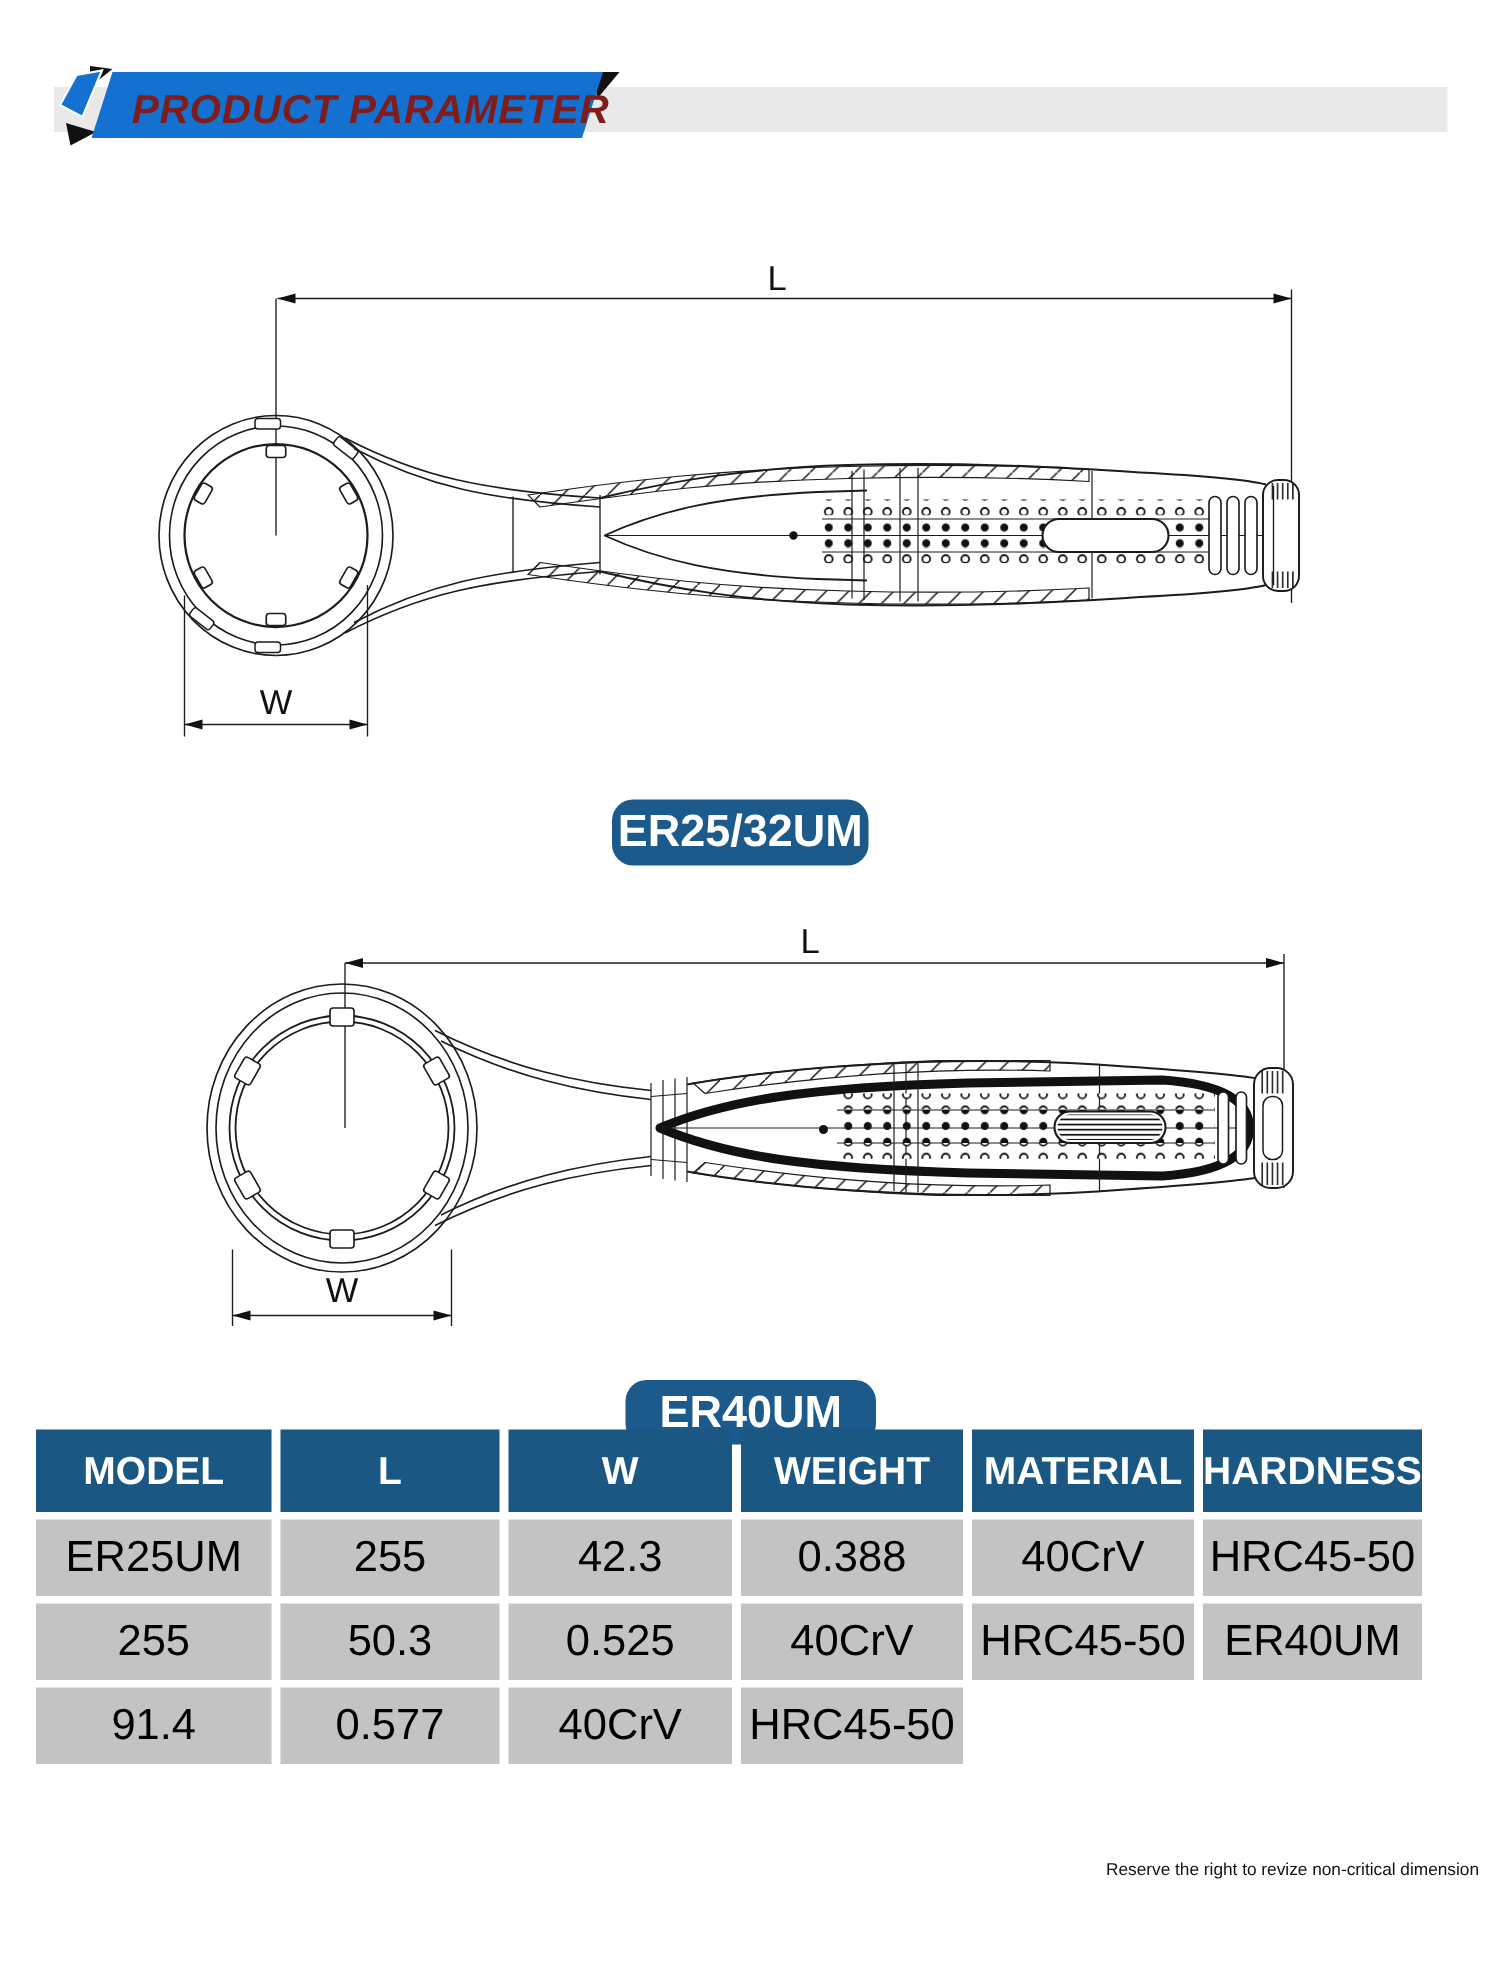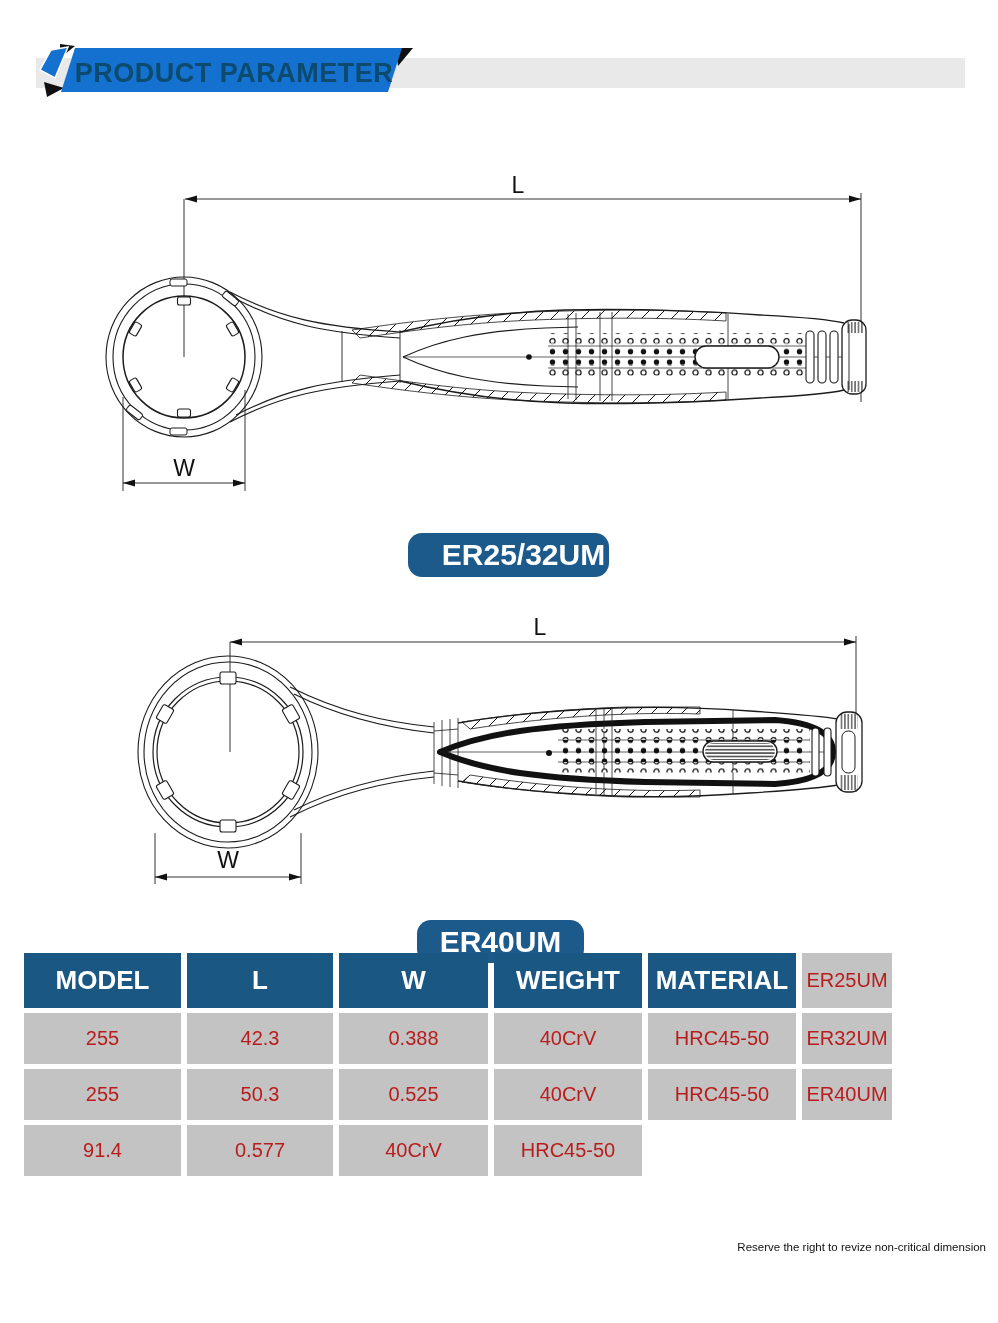--- a/index.html
+++ b/index.html
@@ -1,33 +1,33 @@
 <!DOCTYPE html>
 <html style="--banner-blue: #1571cf; --badge-blue: #1d5a8c; --header-blue: #1a5783; --row-gray: #c3c3c3; --stripe-gray: #e9e9e9;"><head>
 <meta charset="utf-8">
 <style>
   html,body{margin:0;padding:0;background:#fff;}
   #page{position:relative;width:998px;height:1323px;background:#fff;overflow:hidden;
         font-family:"Liberation Sans",sans-serif;}
 
   
   .banner-title{
-    position:absolute;left:80px;top:54px;width:308px;height:38px;
+    position:absolute;left:93px;top:54px;width:308px;height:38px;
     display:flex;align-items:center;justify-content:center;
-    color:#0c4a6e;font-size:27px;font-weight:bold;
+    color:#7f1d1d;font-size:27px;font-weight:bold;font-style:italic;
     letter-spacing:.5px;white-space:nowrap;z-index:3;
   }
 
   
   .badge{
     position:absolute;background:var(--badge-blue);color:#fff;
     display:flex;align-items:center;justify-content:center;
     font-weight:bold;border-radius:14px;z-index:3;white-space:nowrap;
   }
-  #badge-first{left:408px;top:533px;width:171px;height:44px;font-size:30px;padding-left:30px;}
+  #badge-first{left:408px;top:533px;width:171px;height:44px;font-size:30px;}
   #badge-second{left:417px;top:920px;width:167px;height:43px;font-size:30px;}
 
   
   .dim-label{
     position:absolute;width:60px;text-align:center;color:#111;
     font-size:23px;font-weight:400;z-index:3;
   }
 
   
   .spec-table{
@@ -35,21 +35,21 @@
     display:grid;
     grid-template-columns:157px 146px 149px 148px 148px 1fr;
     grid-template-rows:55px 51px 51px 51px;
     column-gap:6px;row-gap:5px;z-index:3;
   }
   .spec-table .th{
     background:var(--header-blue);color:#fff;font-size:26px;font-weight:bold;
     display:flex;align-items:center;justify-content:center;white-space:nowrap;
   }
   .spec-table .td{
-    background:var(--row-gray);color:#b91c1c;font-size:20px;
+    background:var(--row-gray);color:#000000;font-size:29px;
     display:flex;align-items:center;justify-content:center;white-space:nowrap;
   }
 
   .footnote{
     position:absolute;left:24px;top:1241px;width:962px;text-align:right;
     font-size:11.5px;color:#111;z-index:3;
   }
   .notes{position:absolute;left:25px;top:1272px;width:965px;z-index:3;}
   .note-line{
     font-size:13.5px;font-weight:bold;color:#2e2e2e;letter-spacing:-.2px;
@@ -280,29 +280,29 @@
       </g>
     </g>
   </svg>
 
   <div class="spec-table">
     <div class="th">MODEL</div>
     <div class="th">L</div>
     <div class="th">W</div>
     <div class="th">WEIGHT</div>
     <div class="th">MATERIAL</div>
+    <div class="th">HARDNESS</div>
 
     <div class="td">ER25UM</div>
     <div class="td">255</div>
     <div class="td">42.3</div>
     <div class="td">0.388</div>
     <div class="td">40CrV</div>
     <div class="td">HRC45-50</div>
 
-    <div class="td">ER32UM</div>
     <div class="td">255</div>
     <div class="td">50.3</div>
     <div class="td">0.525</div>
     <div class="td">40CrV</div>
     <div class="td">HRC45-50</div>
 
     <div class="td">ER40UM</div>
     <div class="td">91.4</div>
     <div class="td">0.577</div>
     <div class="td">40CrV</div>

